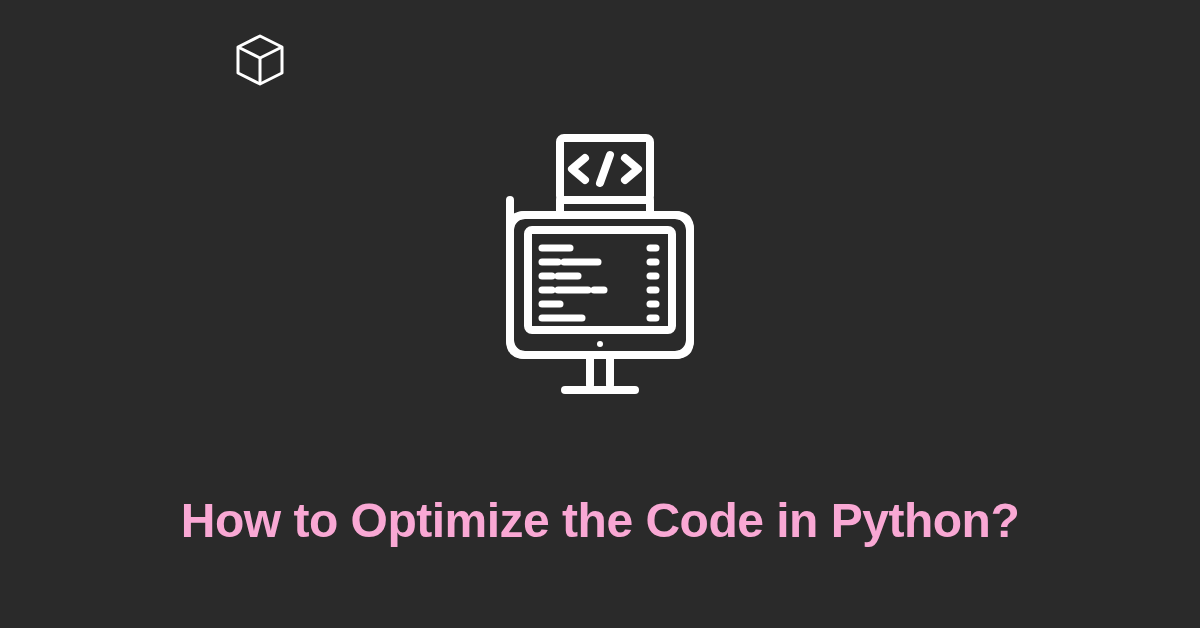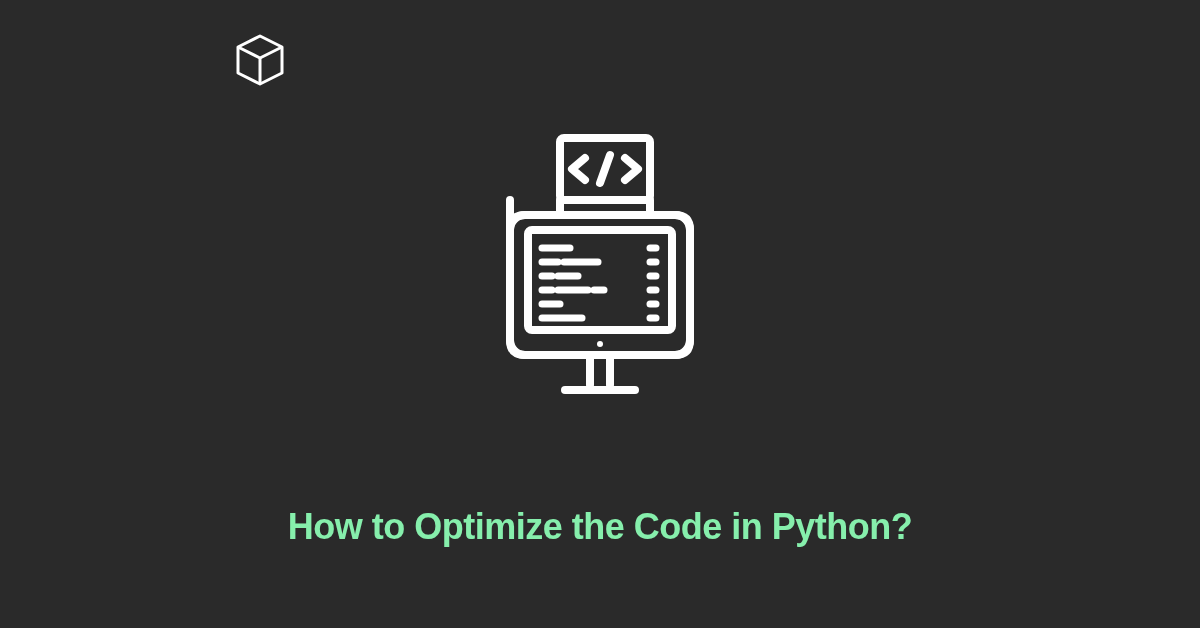--- a/index.html
+++ b/index.html
@@ -25,22 +25,22 @@
       top: 130px;
       left: 50%;
       transform: translateX(-50%);
     }
     .title {
       position: absolute;
       bottom: 80px;
       left: 0;
       right: 0;
       text-align: center;
-      color: #86efac;
-      font-size: 36px;
+      color: #f9a8d4;
+      font-size: 48px;
       font-weight: 800;
       letter-spacing: -0.5px;
     }
   </style>
 </head>
 <body>
 
 <div class="logo">
   <svg width="60" height="60" viewBox="0 0 60 60" fill="none" stroke="#ffffff" stroke-width="3" stroke-linejoin="round">
     <path d="M30 6 L52 17 L52 43 L30 54 L8 43 L8 17 Z"></path>

